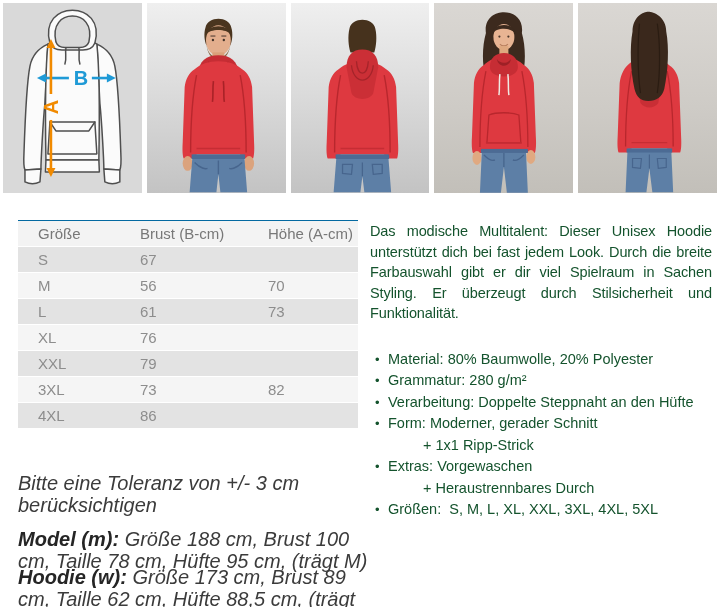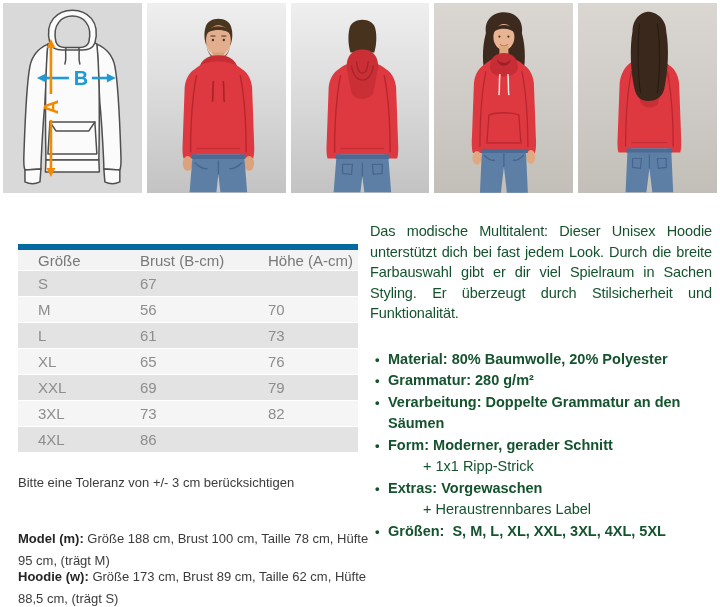--- a/index.html
+++ b/index.html
@@ -10,37 +10,37 @@
   .strip { position:absolute; left:3px; top:3px; width:714px; height:190px; display:flex; gap:5px; }
   .cell { flex:1 1 0; position:relative; overflow:hidden; }
   .cell svg { display:block; width:100%; height:100%; }
   .cell-diagram { background:#d9d9d9; }
   .cell-man { background:linear-gradient(180deg,#efefef 0%,#dcdcdc 45%,#c3c3c3 100%); }
   .cell-woman { background:linear-gradient(180deg,#dad7d3 0%,#cecbc6 55%,#c2bfb9 100%); }
 
   
   .size-table { position:absolute; left:18px; top:220px; width:340px; font-size:15px; }
   .t-row { display:flex; align-items:center; height:25px; margin-bottom:1px; }
-  .t-head { background:#f3f3f3; color:#787878; border-top:6px solid #0369a1; height:26px;margin-top:24px; }
+  .t-head { background:#f3f3f3; color:#787878; border-top:1px solid #0369a1; height:26px; }
   .t-odd  { background:#e3e3e3; color:#8d8d8d; }
   .t-even { background:#f5f5f5; color:#8d8d8d; }
   .c1 { width:122px; padding-left:20px; }
   .c2 { width:128px; }
   .c3 { width:90px; }
 
   
   .desc { position:absolute; left:370px; top:221px; width:342px; color:#14532d; font-size:14.5px; }
   .desc-intro { text-align:justify; line-height:20.5px; letter-spacing:-0.1px; }
   .bullets { margin-top:25px; line-height:21.5px; }
-  .b-item { display:flex;font-weight:bold; }
+  .b-item { display:flex; }
   .b-item::before { content:"•"; width:13px; padding-left:5px; flex:0 0 13px; font-size:13px; line-height:21.5px; }
   .b-sub { padding-left:53px; }
 
   
-  .note { position:absolute; left:18px; width:352px; color:#3b3b3b; font-size:13px; line-height:22px; }
+  .note { position:absolute; left:18px; width:352px; color:#3b3b3b; font-size:20px; line-height:22px;font-style:italic; }
   .note b { color:#252525; }
   .tolerance { top:472px; }
   .model-m { top:528px; }
   .model-w { top:566px; }
 </style>
 </head>
 <body>
 
 <div class="page">
 
@@ -172,26 +172,24 @@
       <div class="c2">56</div>
       <div class="c3">70</div>
     </div>
     <div class="t-row t-odd">
       <div class="c1">L</div>
       <div class="c2">61</div>
       <div class="c3">73</div>
     </div>
     <div class="t-row t-even">
       <div class="c1">XL</div>
-      <div class="c2">65</div>
       <div class="c3">76</div>
     </div>
     <div class="t-row t-odd">
       <div class="c1">XXL</div>
-      <div class="c2">69</div>
       <div class="c3">79</div>
     </div>
     <div class="t-row t-even">
       <div class="c1">3XL</div>
       <div class="c2">73</div>
       <div class="c3">82</div>
     </div>
     <div class="t-row t-odd">
       <div class="c1">4XL</div>
       <div class="c3">86</div>
@@ -201,30 +199,30 @@
   <div class="desc">
     <p class="desc-intro">Das modische Multitalent: Dieser Unisex Hoodie unterstützt dich bei fast jedem Look. Durch die breite Farbauswahl gibt er dir viel Spielraum in Sachen Styling. Er überzeugt durch Stilsicherheit und Funktionalität.</p>
     <div class="bullets">
       <div class="b-item">
           <span>Material: 80% Baumwolle, 20% Polyester</span>
         </div>
       <div class="b-item">
           <span>Grammatur: 280 g/m²</span>
         </div>
       <div class="b-item">
-          <span>Verarbeitung: Doppelte Grammatur an den Säumen</span>
+          <span>Verarbeitung: Doppelte Steppnaht an den Hüfte</span>
         </div>
       <div class="b-item">
           <span>Form: Moderner, gerader Schnitt</span>
         </div>
       <div class="b-sub">+ 1x1 Ripp-Strick</div>
       <div class="b-item">
           <span>Extras: Vorgewaschen</span>
         </div>
-      <div class="b-sub">+ Heraustrennbares Label</div>
+      <div class="b-sub">+ Heraustrennbares Durch</div>
       <div class="b-item">
           <span>Größen: &nbsp;S, M, L, XL, XXL, 3XL, 4XL, 5XL</span>
         </div>
     </div>
   </div>
 
   <div class="note tolerance">Bitte eine Toleranz von +/- 3 cm berücksichtigen</div>
   <div class="note model-m">
     <b>Model (m):</b>
     <span>Größe 188 cm, Brust 100 cm, Taille 78 cm, Hüfte 95 cm, (trägt M)</span>

